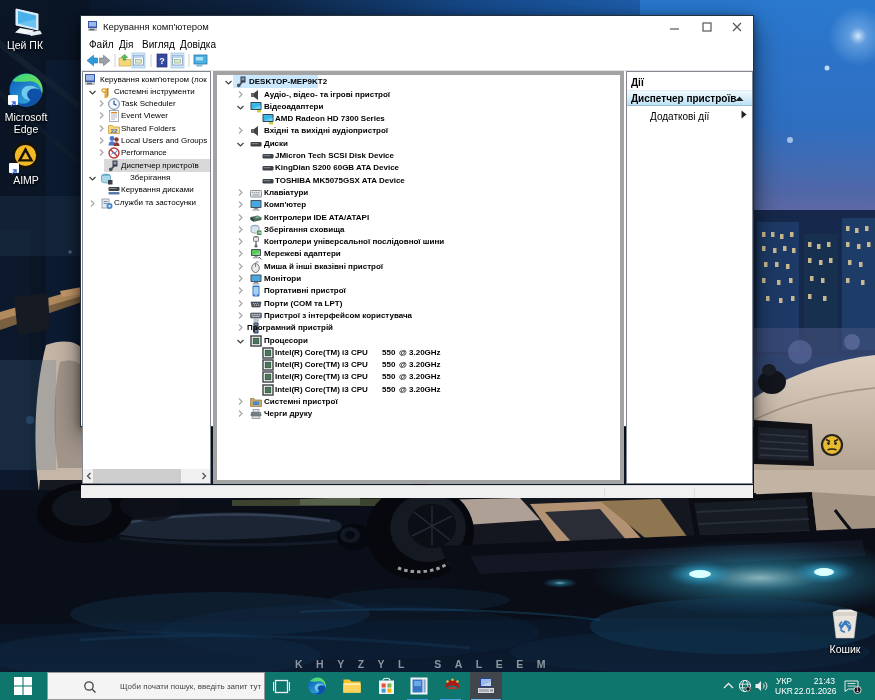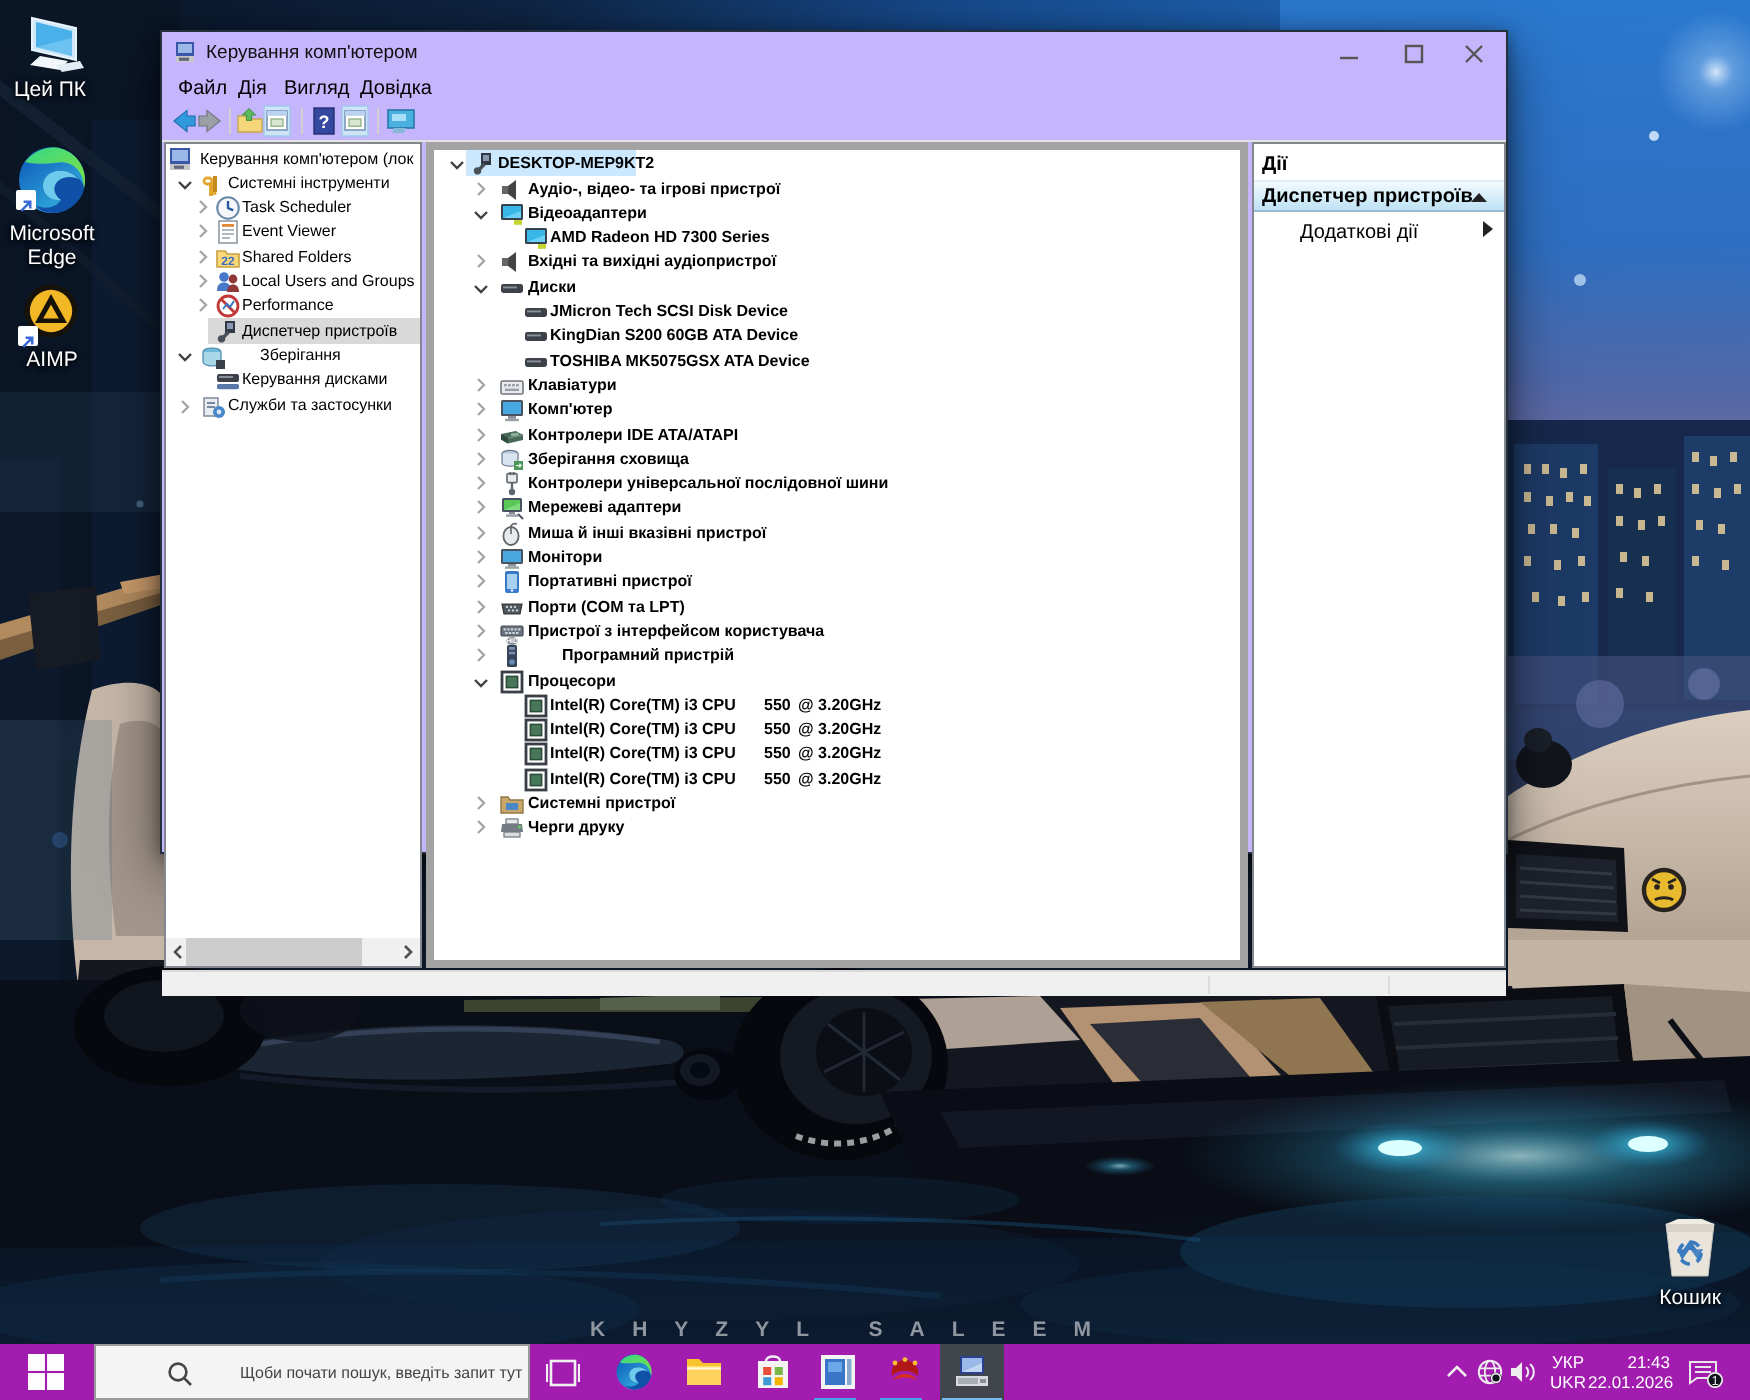--- a/index.html
+++ b/index.html
@@ -1,27 +1,27 @@
 <!DOCTYPE html>
 <html><head>
 <meta charset="utf-8">
 <style>
 html,body{margin:0;padding:0;width:875px;height:700px;overflow:hidden;background:#0b1726;font-family:"Liberation Sans",sans-serif;}
 *{box-sizing:border-box;}
 .abs{position:absolute;}
 #wall{position:absolute;left:0;top:0;width:875px;height:700px;}
 .dlabel{position:absolute;color:#fff;text-align:center;text-shadow:0 1px 2px rgba(0,0,0,.9),0 0 3px rgba(0,0,0,.8);font-size:10.5px;line-height:12px;}
 
-#win{position:absolute;left:80px;top:15px;width:674px;height:412px;background:#c4b5fd;border:1px solid #24303c;box-shadow:0 10px 26px rgba(0,0,0,.5),0 2px 8px rgba(0,0,0,.4);}
+#win{position:absolute;left:80px;top:15px;width:674px;height:412px;background:#ffffff;border:1px solid #24303c;box-shadow:0 10px 26px rgba(0,0,0,.5),0 2px 8px rgba(0,0,0,.4);}
 .wtxt{position:absolute;font-size:10px;color:#000;white-space:nowrap;line-height:12px;}
 .r{position:absolute;height:12px;font-size:8px;line-height:12px;color:#000;white-space:nowrap;}
 .chv{position:absolute;width:9px;height:9px;}
 .ic{position:absolute;width:12px;height:12px;}
 
-#tb{position:absolute;left:0;top:672px;width:875px;height:28px;background:#a21caf;}
+#tb{position:absolute;left:0;top:672px;width:875px;height:28px;background:#0f766e;}
 </style>
 </head>
 <body>
 
 <svg id="wall" viewBox="0 0 875 700">
 <defs>
 <linearGradient id="sky" x1="0" y1="0" x2="1" y2="0">
 <stop offset="0" stop-color="#0a1424"></stop>
         <stop offset="0.3" stop-color="#0e2442"></stop>
         <stop offset="0.55" stop-color="#164a8c"></stop>
@@ -719,21 +719,21 @@
     <div class="r" style="left:0;top:247.2px;">
       <svg class="chv" style="left:19px;top:1px;" viewBox="0 0 9 9">
           <path d="M3 1.5 L6 4.5 L3 7.5" stroke="#a6a6a6" stroke-width="1.2" fill="none"></path>
         </svg>
       <svg class="ic" style="left:33px;top:0;" viewBox="0 0 12 12">
           <rect x="3.5" y="0.5" width="5" height="11" rx="0.8" fill="#38445a"></rect>
           <rect x="4.5" y="1.5" width="3" height="1.4" fill="#7890b0"></rect>
           <rect x="4.5" y="3.8" width="3" height="1.4" fill="#7890b0"></rect>
           <circle cx="6" cy="9" r="1.4" fill="#6888b8"></circle>
         </svg>
-      <span style="position:absolute;left:64px;top:0;">Програмний пристрій</span>
+      <span style="position:absolute;left:30px;top:0;">Програмний пристрій</span>
     </div>
     <div class="r" style="left:0;top:259.5px;">
       <svg class="chv" style="left:19px;top:2px;" viewBox="0 0 9 9">
           <path d="M1.5 3 L4.5 6 L7.5 3" stroke="#404040" stroke-width="1.2" fill="none"></path>
         </svg>
       <svg class="ic" style="left:33px;top:0;" viewBox="0 0 12 12">
           <rect x="1" y="1" width="10" height="10" fill="#fff" stroke="#3a3f46" stroke-width="1.4"></rect>
           <rect x="3.2" y="3.2" width="5.6" height="5.6" fill="#48785a" stroke="#2c4a38" stroke-width="0.8"></rect>
         </svg>
       <span style="position:absolute;left:47px;top:0;">Процесори</span>

